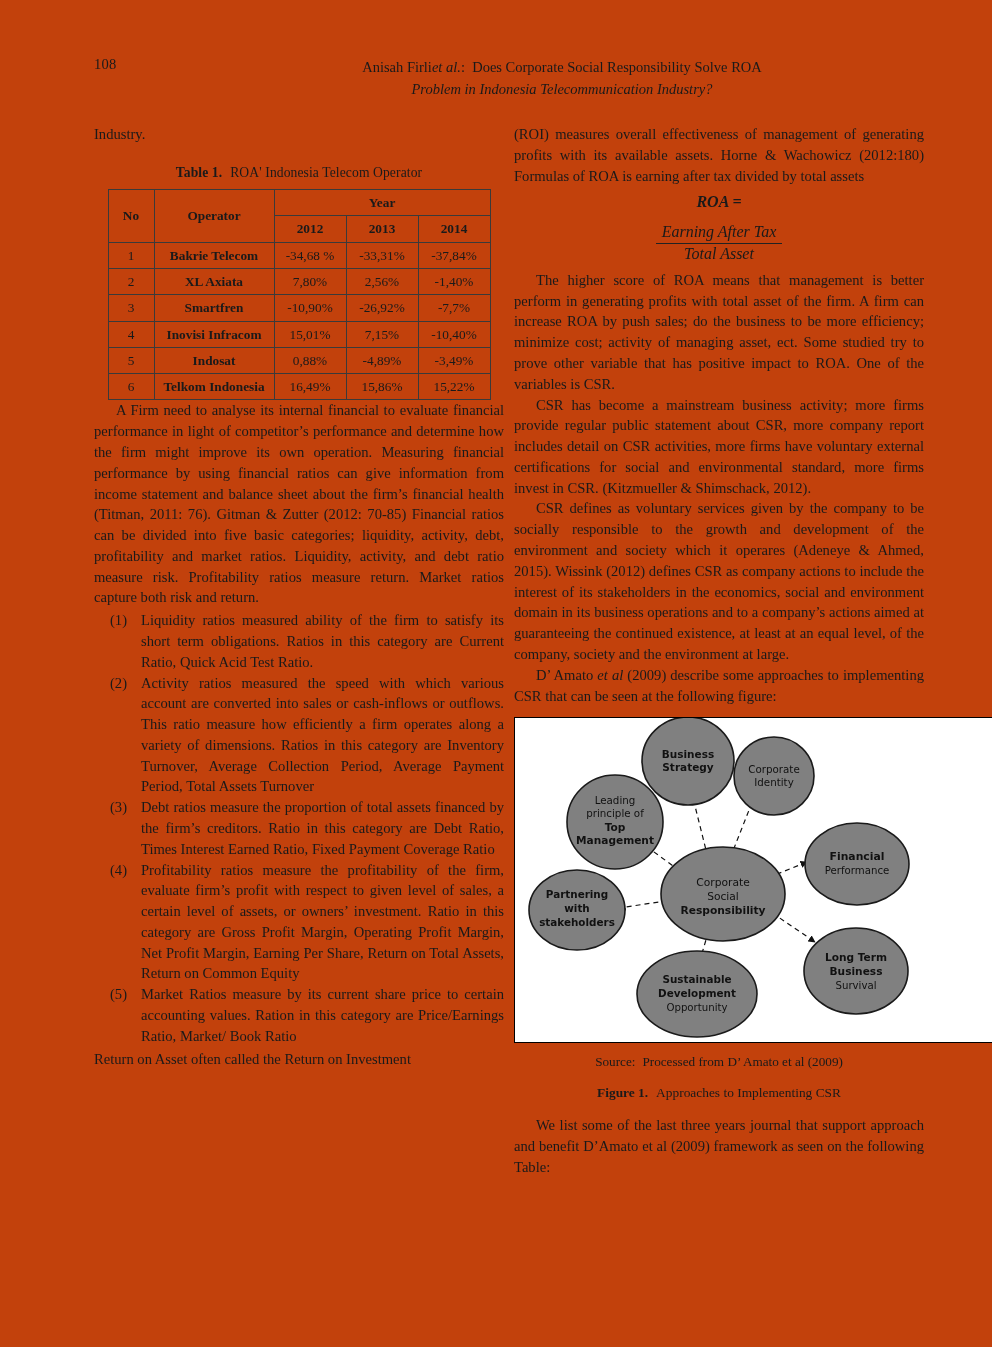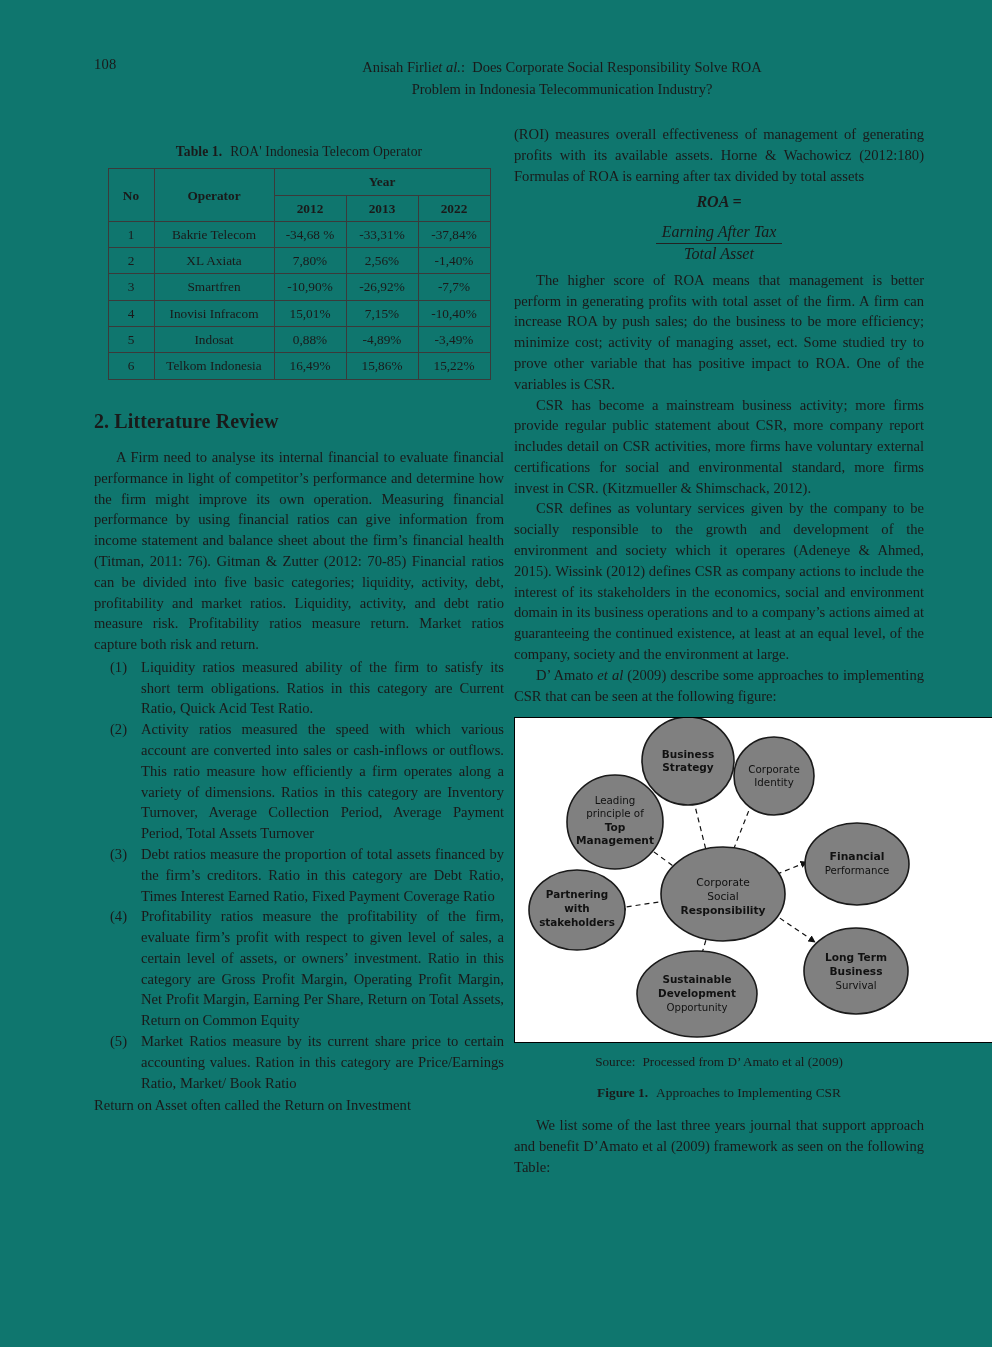--- a/index.html
+++ b/index.html
@@ -11,21 +11,21 @@
     width: 992px;
     height: 1347px;
     position: relative;
     font-family: "Liberation Serif", "DejaVu Serif", serif;
     color: #1a1a1a;
     overflow: hidden;
   }
   .page {
     position: absolute;
     inset: 0;
-    background: #0f766e;
+    background: #c2410c;
   }
 
   
   .runhead {
     position: absolute;
     top: 56px;
     left: 94px;
     right: 72px;
     height: 46px;
   }
@@ -38,21 +38,21 @@
   }
   .runhead-lines {
     position: absolute;
     left: 110px;
     right: 0;
     top: 0;
     text-align: center;
     font-size: 14.5px;
     line-height: 1.52;
   }
-  .runhead-lines .l2 { display: block; }
+  .runhead-lines .l2 { display: block; font-style: italic; }
   .it { font-style: italic; }
 
   
   .col {
     position: absolute;
     top: 124px;
     width: 410px;
     font-size: 14.6px;
     line-height: 1.425;
   }
@@ -88,21 +88,21 @@
     table-layout: fixed;
   }
   table.roa th, table.roa td {
     border: 1px solid #3a3a3a;
     text-align: center;
     vertical-align: middle;
     padding: 5px 2px;
     line-height: 1.15;
   }
   table.roa th { font-weight: 700; }
-  table.roa td.opname { font-weight: 400; text-align: center; }
+  table.roa td.opname { font-weight: 700; text-align: center; }
   .c-no   { width: 46px; }
   .c-op   { width: 120px; }
   .c-yr   { width: 72px; }
 
   
   h2.sect {
     font-size: 20px;
     font-weight: 700;
     margin: 27px 0 12px 0;
     letter-spacing: .1px;
@@ -185,20 +185,21 @@
   <div class="runhead">
     <div class="folio">108</div>
     <div class="runhead-lines">
       <span>Anisah Firli</span><span class="it">et al.</span><span>:</span>&nbsp;&nbsp;<span>Does Corporate Social Responsibility Solve ROA</span>
       <span class="l2">Problem in Indonesia Telecommunication Industry?</span>
     </div>
   </div>
 
   <div class="col col-left">
 
+    <p class="body noindent">Industry.</p>
 
     <div class="table-wrap">
       <div class="tbl-caption">
         <b>Table 1.</b><span class="cap-txt">ROA' Indonesia Telecom Operator</span>
       </div>
       <table class="roa">
         <colgroup>
           <col class="c-no">
             <col class="c-op">
             <col class="c-yr">
@@ -207,21 +208,21 @@
         </colgroup>
         <thead>
           <tr>
             <th rowspan="2">No</th>
             <th rowspan="2">Operator</th>
             <th colspan="3">Year</th>
           </tr>
           <tr>
             <th>2012</th>
             <th>2013</th>
-            <th>2022</th>
+            <th>2014</th>
           </tr>
         </thead>
         <tbody>
           <tr>
             <td>1</td>
             <td class="opname">Bakrie Telecom</td>
             <td>-34,68 %</td>
             <td>-33,31%</td>
             <td>-37,84%</td>
           </tr>
@@ -257,21 +258,20 @@
             <td>6</td>
             <td class="opname">Telkom Indonesia</td>
             <td>16,49%</td>
             <td>15,86%</td>
             <td>15,22%</td>
           </tr>
         </tbody>
       </table>
     </div>
 
-    <h2 class="sect">2. Litterature Review</h2>
 
     <p class="body indent">A Firm need to analyse its internal financial to evaluate financial performance in light of competitor’s performance and determine how the firm might improve its own operation. Measuring financial performance by using financial ratios can give information from income statement and balance sheet about the firm’s financial health (Titman, 2011: 76). Gitman &amp; Zutter (2012: 70-85) Financial ratios can be divided into five basic categories; liquidity, activity, debt, profitability and market ratios. Liquidity, activity, and debt ratio measure risk. Profitability ratios measure return. Market ratios capture both risk and return.</p>
 
     <ol class="numlist">
       <li>
         <span class="marker">(1)</span>
         <span>Liquidity ratios measured ability of the firm to satisfy its short term obligations. Ratios in this category are Current Ratio, Quick Acid Test Ratio.</span>
       </li>
       <li>
         <span class="marker">(2)</span>

